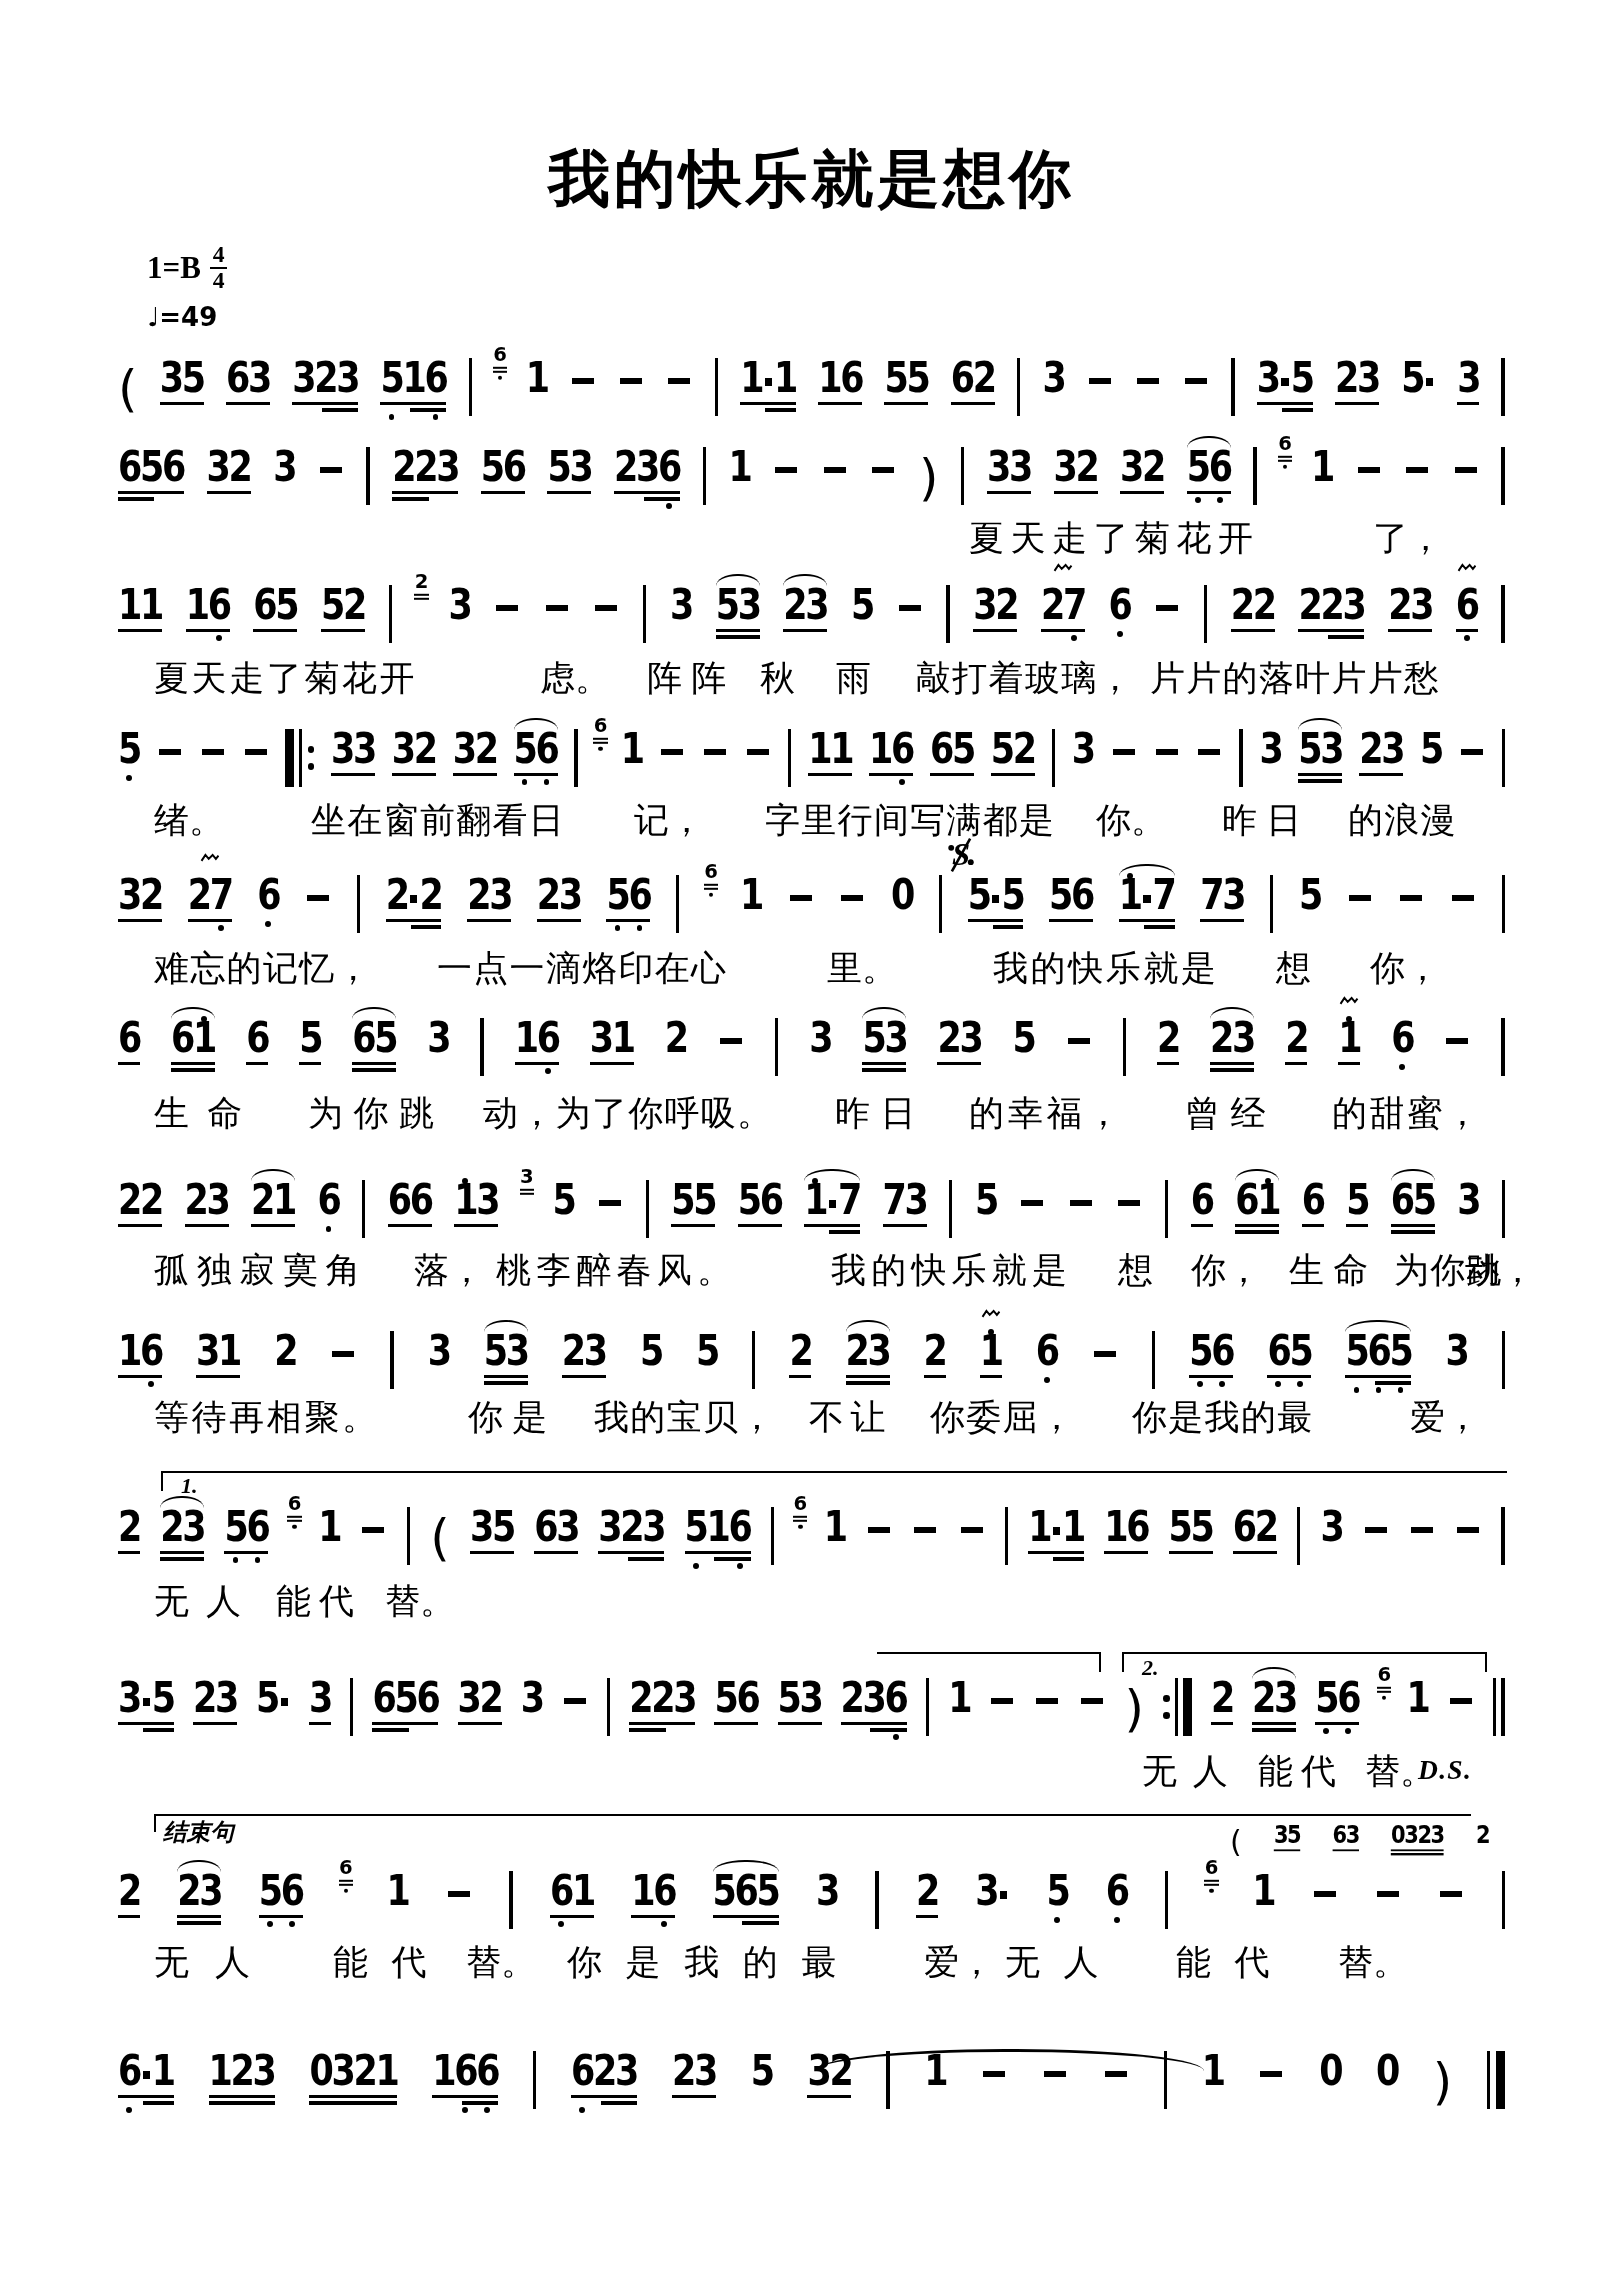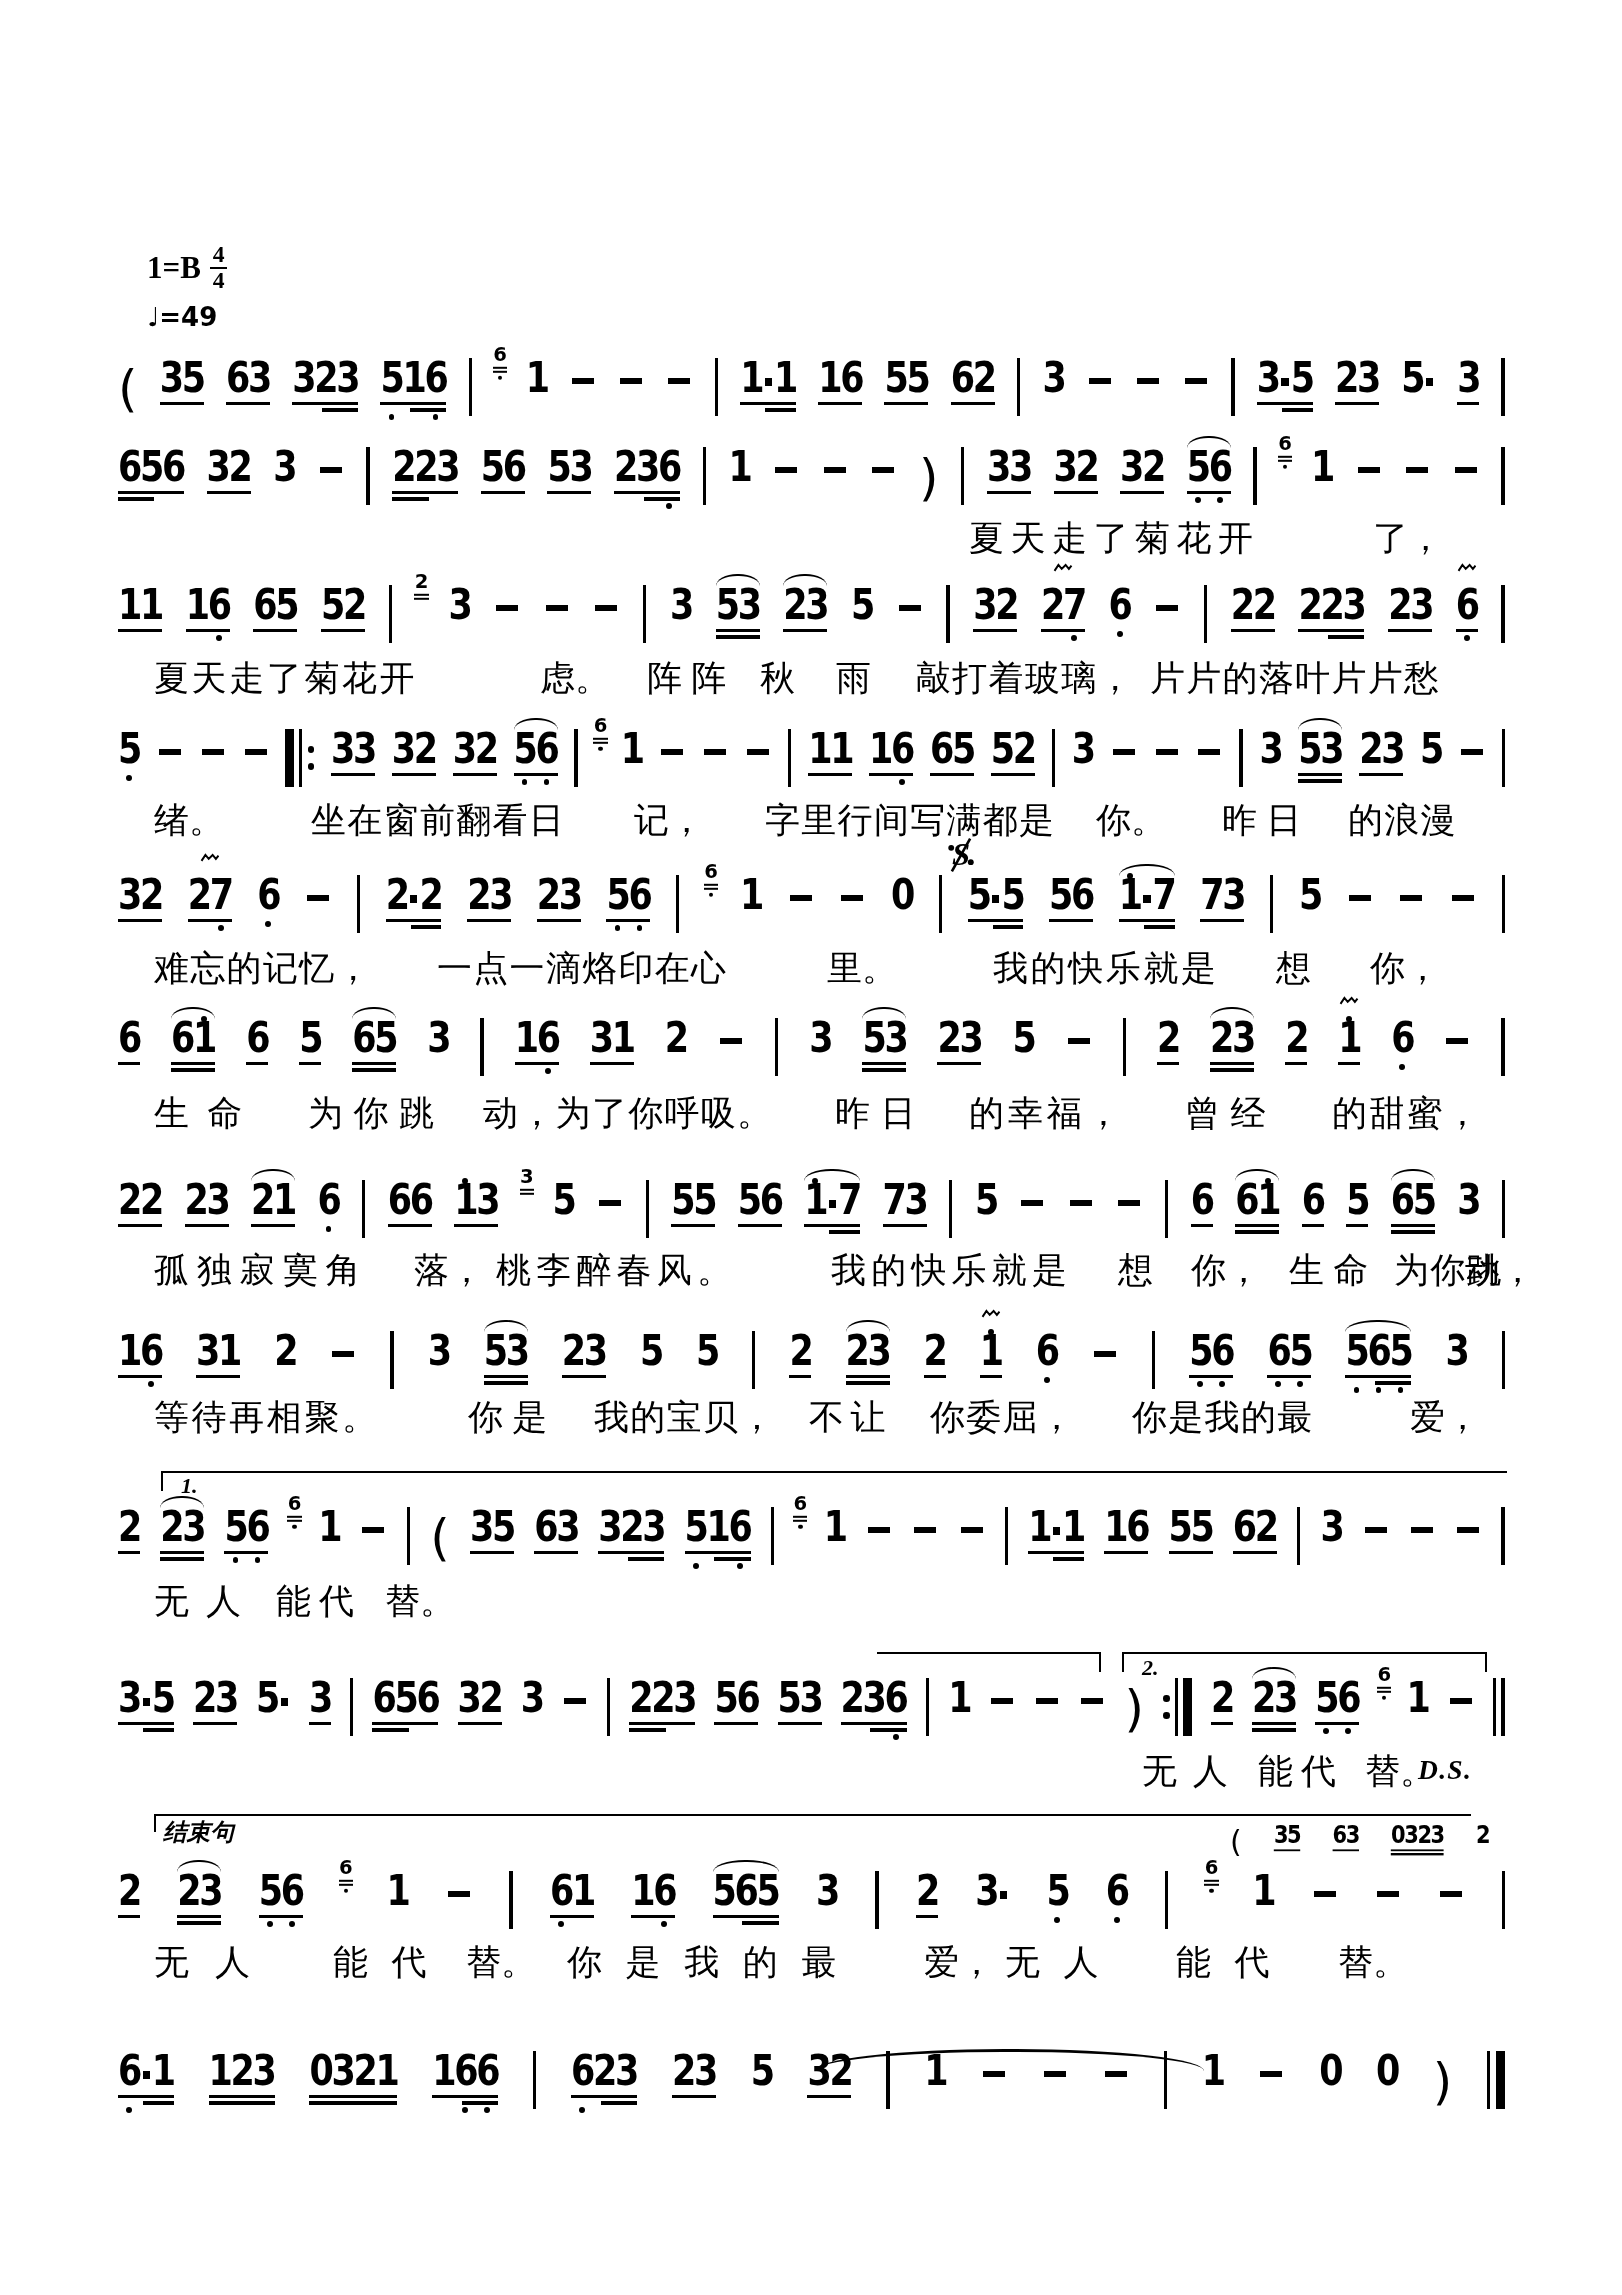--- a/index.html
+++ b/index.html
@@ -59,20 +59,21 @@
   .plabel{position:absolute;font:italic 700 23.6px "Liberation Serif",serif;}
   .ds{position:absolute;font:italic 700 27.5px "Liberation Serif",serif;letter-spacing:1.3px;}
   .bigarc{position:absolute;height:19.6px;border-top:3.3px solid #000;border-radius:50% 50% 0 0/100% 100% 0 0;}
   .mini{position:absolute;display:flex;justify-content:space-between;transform:scale(0.6);transform-origin:0 0;}
   .segno{position:absolute;}
 </style>
 </head>
 <body>
 
 <div id="sheet">
+  <div class="title">我的快乐就是想你</div>
   <div class="keysig">
     <span>1=B</span>
     <span class="frac">
       <b>4</b>
       <b>4</b>
     </span>
   </div>
   <div class="tempo">
     <span>♩</span><span>=49</span>
   </div>

